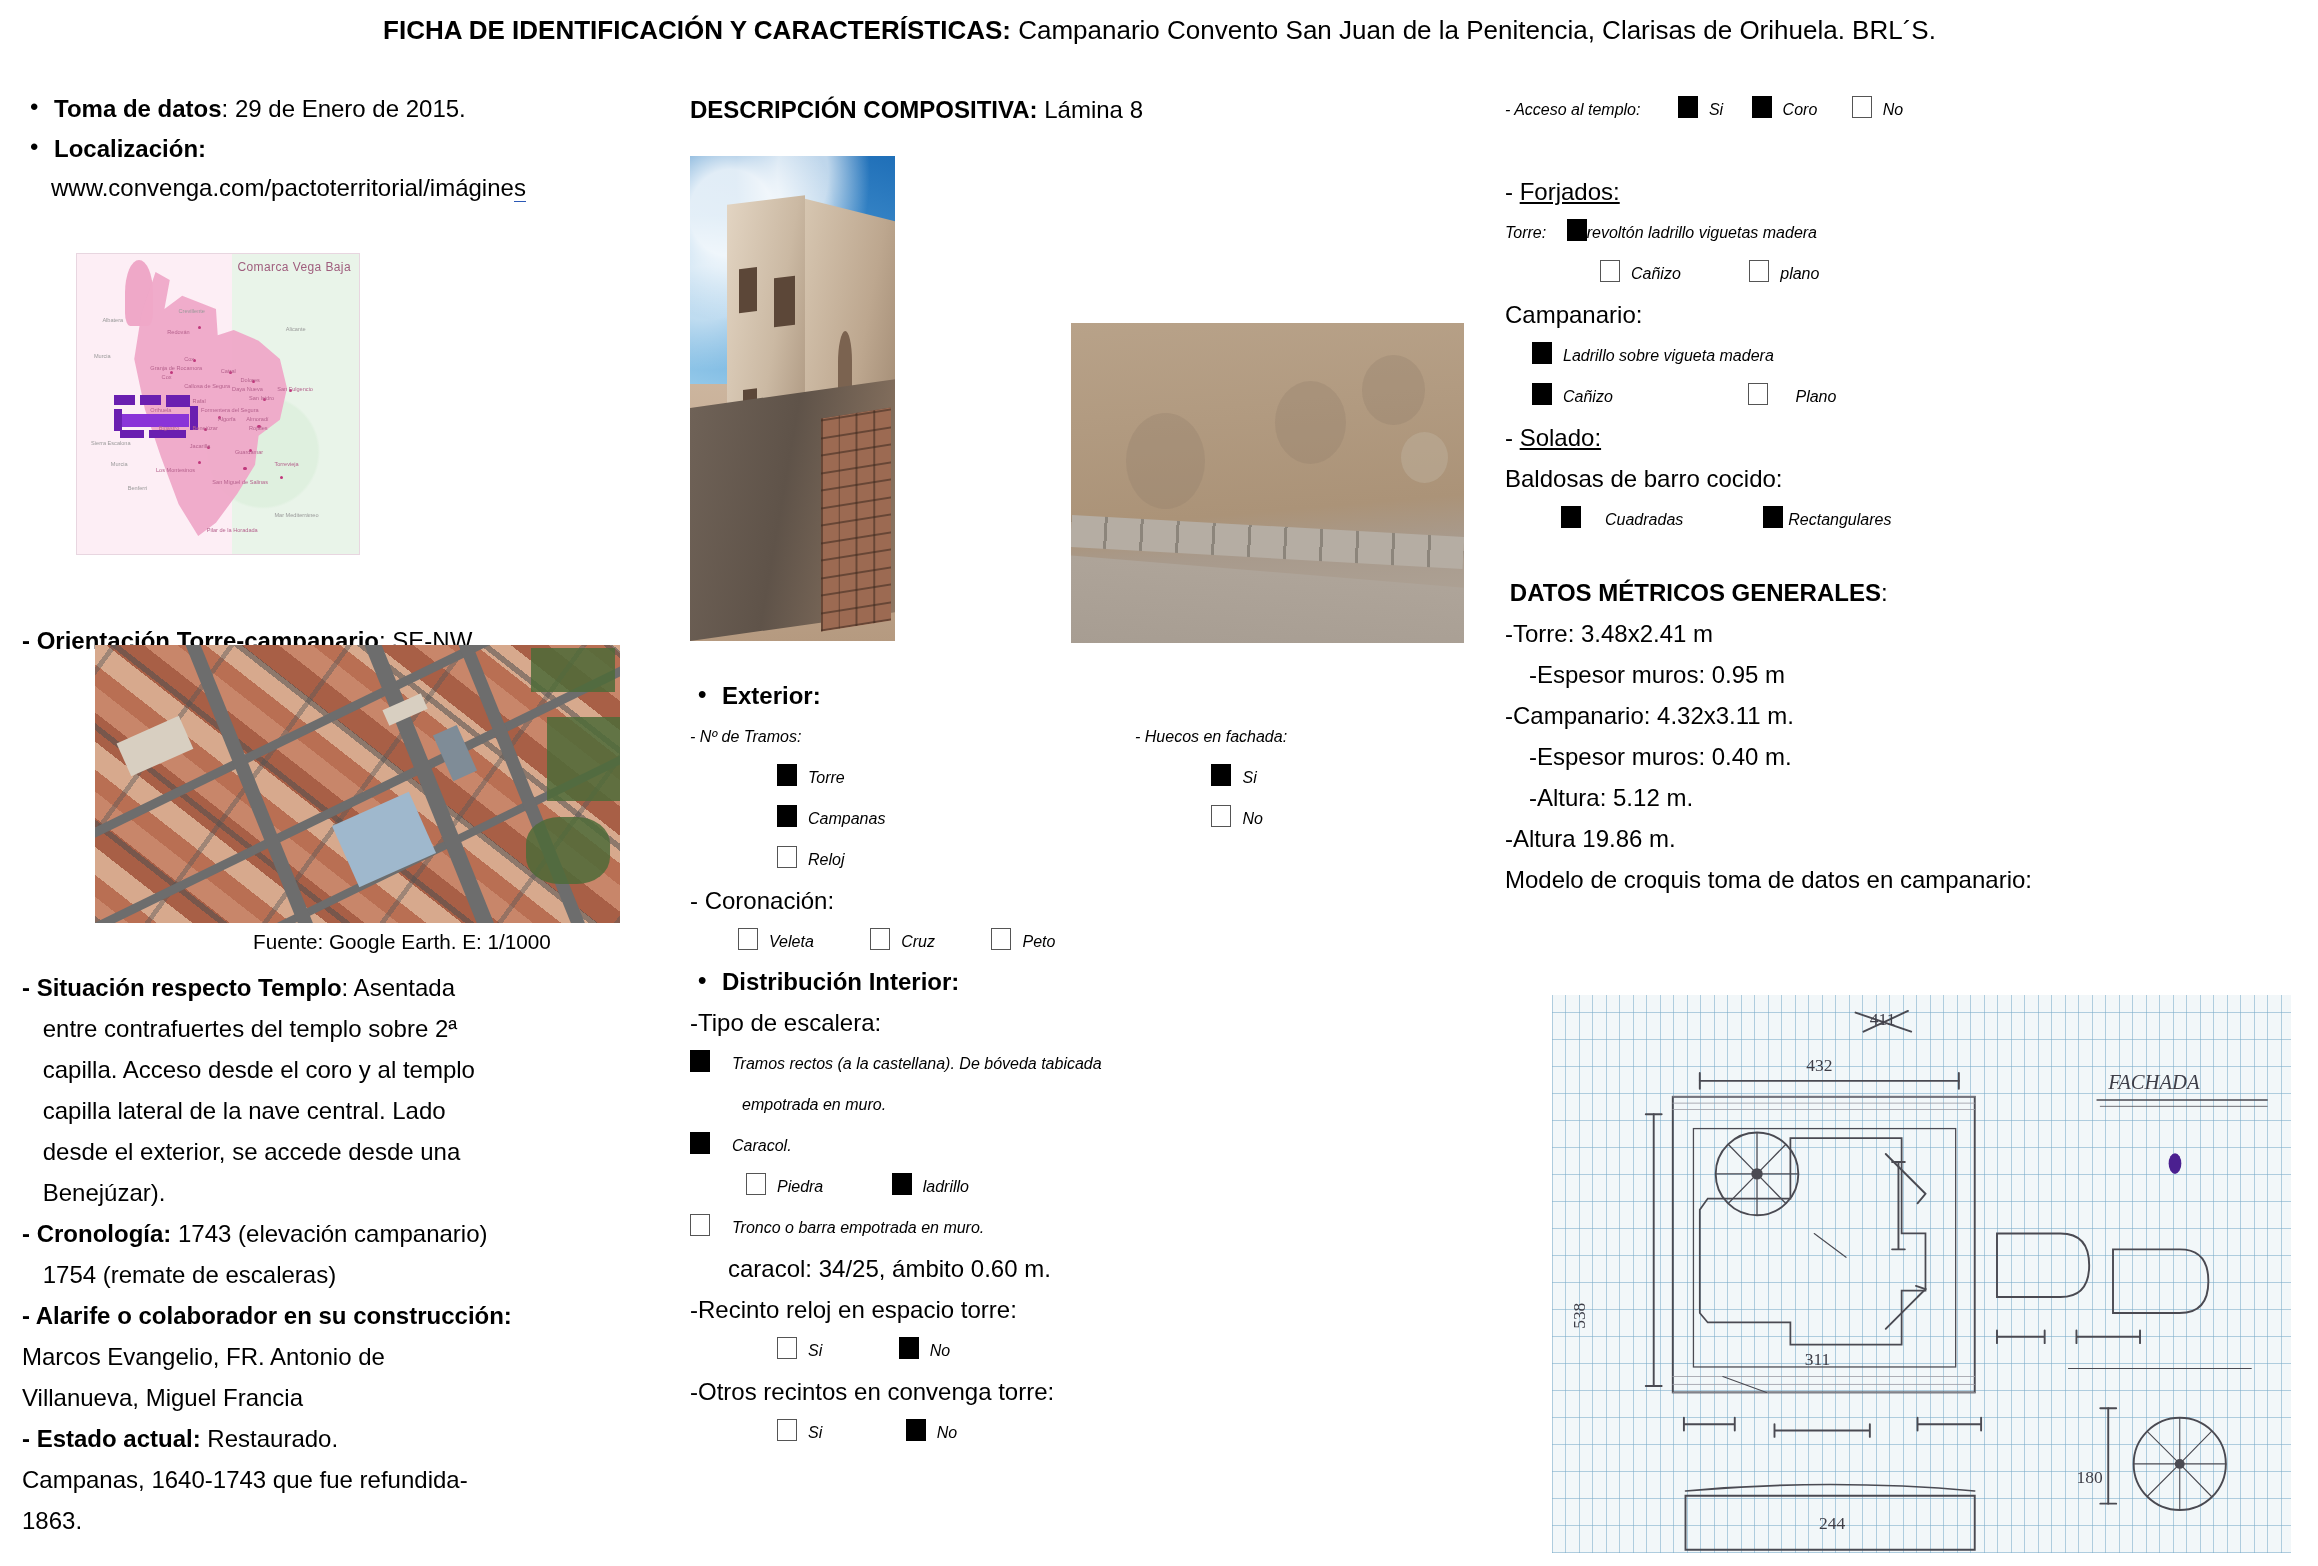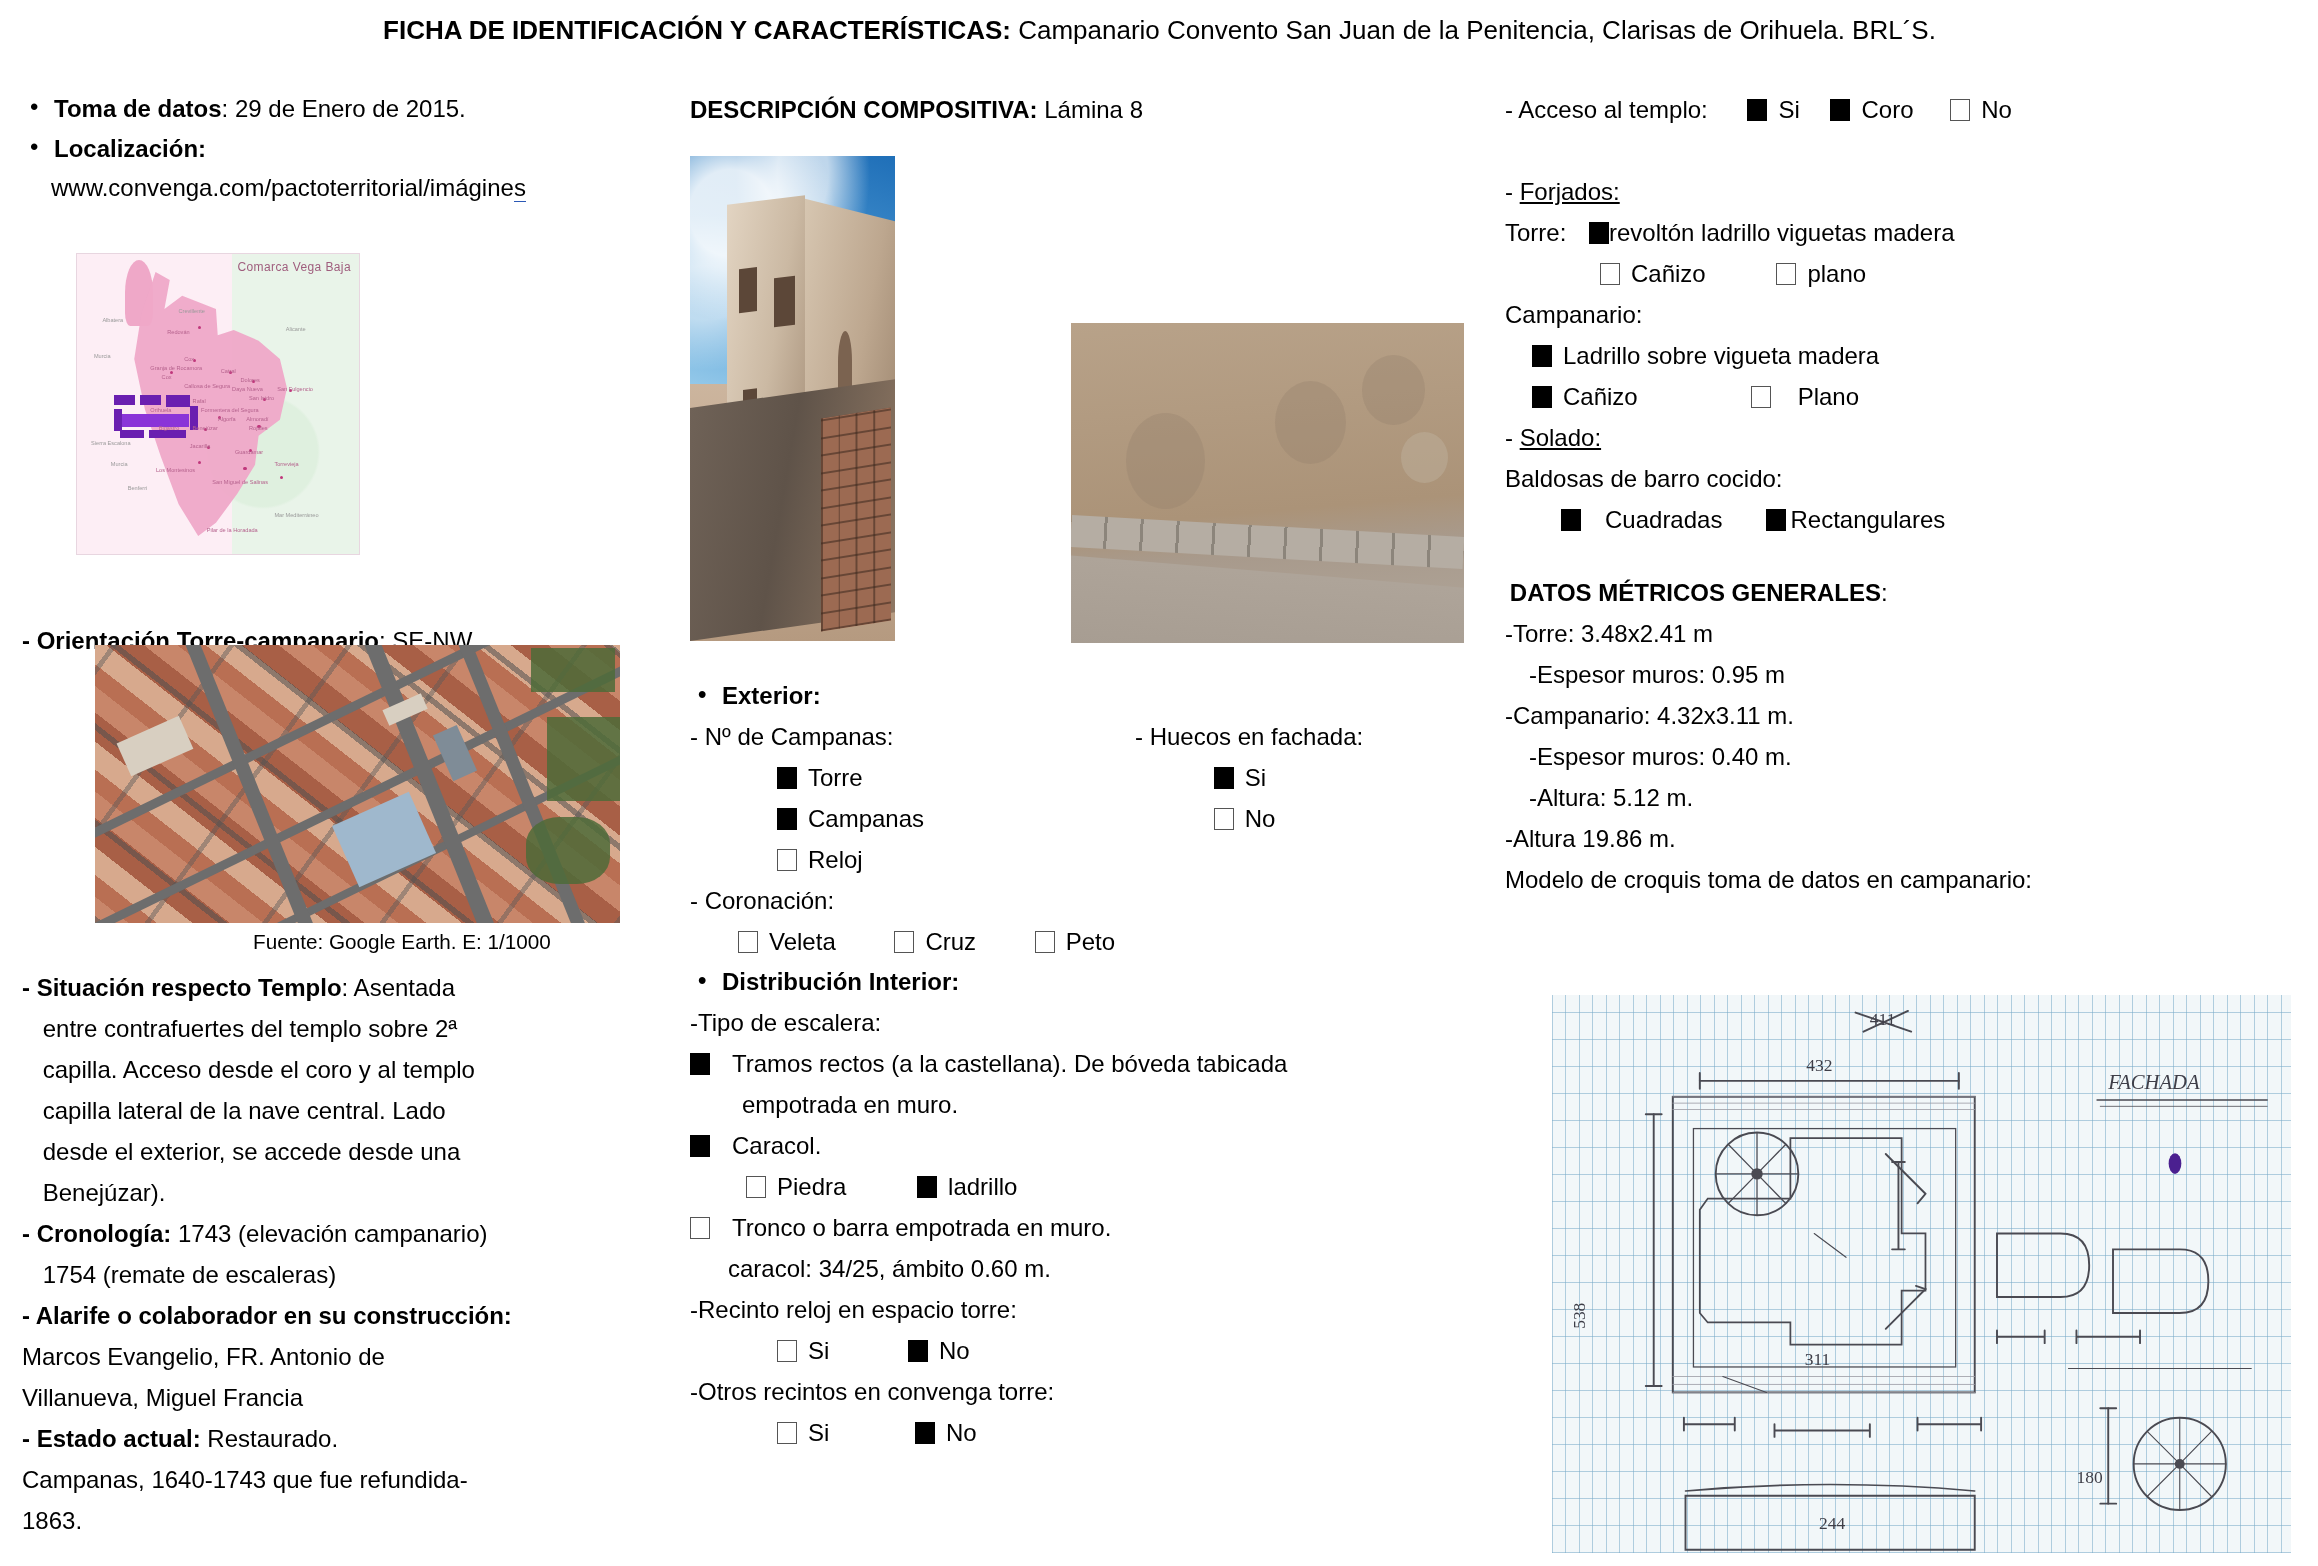--- a/index.html
+++ b/index.html
@@ -68,21 +68,21 @@
     height: 22px;
     border: 1.6px solid #555;
     background: #ffffff;
     vertical-align: -3.2px;
     box-sizing: border-box;
   }
   .cb.on {
     background: #000000;
     border-color: #000000;
   }
-  .chk-row { font-size: 24px; line-height: 41px; white-space: nowrap; }
+  .chk-row { font-size: 16px; line-height: 41px; white-space: nowrap; font-style: italic; }
   .chk-item { display: inline-block; }
   .chk-item .lbl { margin-left: 11px; }
 
   
   .map-comarca {
     position: absolute;
     left: 76px; top: 253px;
     width: 282px; height: 300px;
     background:
       radial-gradient(circle at 66% 66%, #dff0df 0 20%, rgba(223,240,223,0) 21%),
@@ -428,21 +428,21 @@
     <div class="curb"></div>
     <div class="ground"></div>
   </div>
 
   <div class="col-mid" style="top:676px">
     <ul class="bullets">
       <li class="b">Exterior:</li>
     </ul>
 
     <div class="chk-row">
-      <span style="display:inline-block;width:445px">- Nº de Campanas:</span><span>- Huecos en fachada:</span>
+      <span style="display:inline-block;width:445px">- Nº de Tramos:</span><span>- Huecos en fachada:</span>
     </div>
 
     <div class="chk-row">
       <span class="chk-item" style="width:445px;padding-left:87px;box-sizing:border-box">
         <span class="cb on"></span><span class="lbl">Torre</span>
       </span>
       <span class="chk-item" style="padding-left:72px">
         <span class="cb on"></span><span class="lbl">Si</span>
       </span>
     </div>

